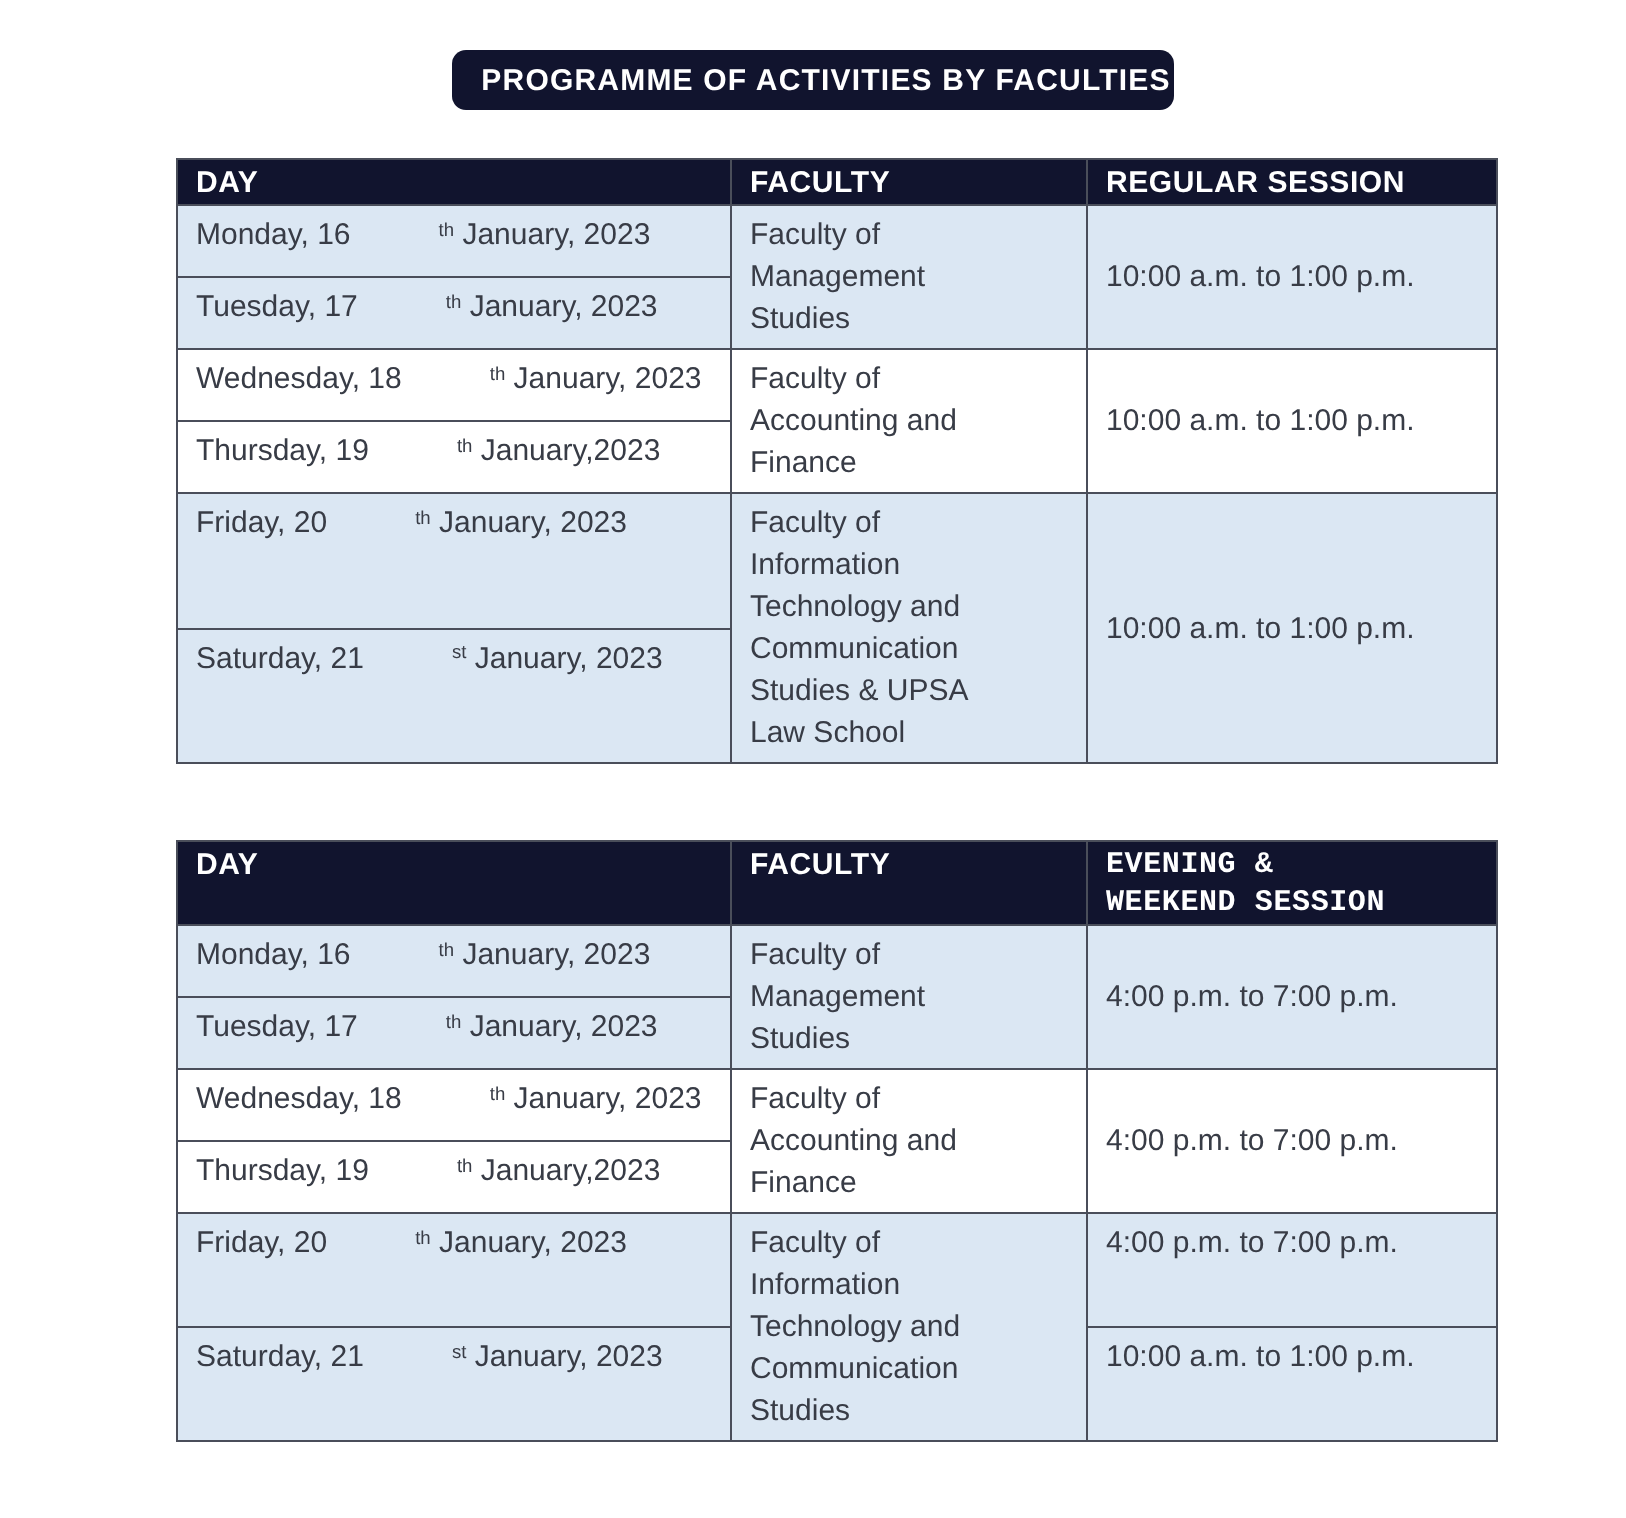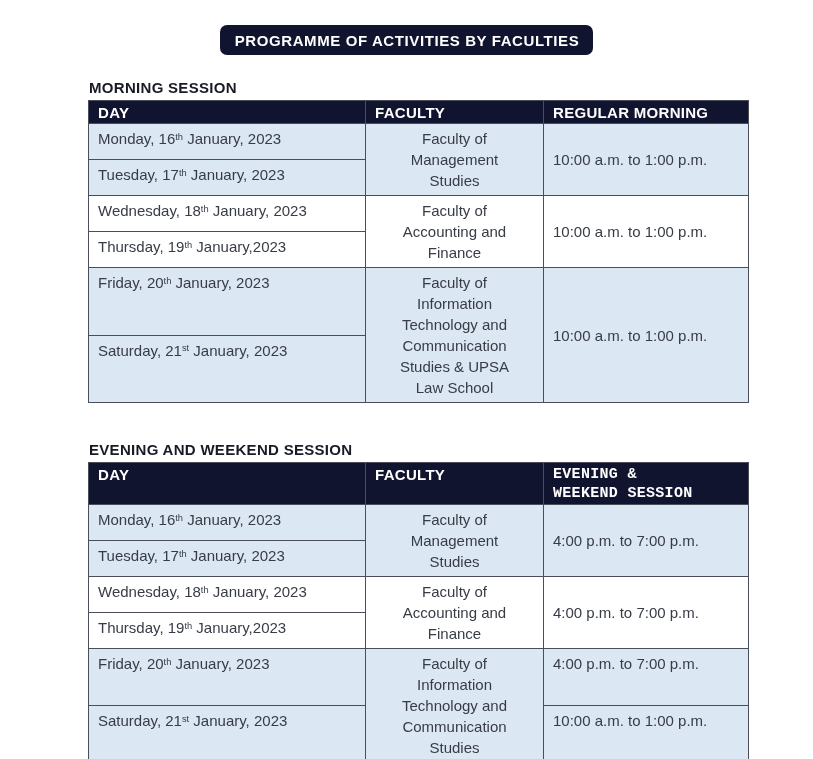--- a/index.html
+++ b/index.html
@@ -11,21 +11,21 @@
     overflow: hidden;
   }
   .badge {
     display: table;
     margin: 25px auto 0 auto;
     background: #11142e;
     color: #ffffff;
     font-size: 15px;
     font-weight: bold;
     letter-spacing: 0.6px;
-    padding: 7px 14px 6px 15px;
+    padding: 7px 2px 6px 15px;
     border-radius: 7px;
   }
   .content { margin-left: 88px; width: 660px; }
   .section-heading {
     font-size: 15px;
     font-weight: bold;
     color: #181b26;
     letter-spacing: 0.3px;
     margin: 0 0 4px 1px;
   }
@@ -55,52 +55,52 @@
   }
   td {
     border: 1px solid #4a4e5a;
     padding: 4px 9px;
     line-height: 21px;
     vertical-align: top;
     color: #383c46;
   }
   tbody.g-blue td { background: #dbe7f3; }
   td.day-cell { height: 31px; }
-  td.faculty-cell { white-space: pre-line; text-align: center; }
+  td.faculty-cell { white-space: pre-line; }
   td.session-cell { vertical-align: middle; }
   td.session-single { vertical-align: top; }
   th.wrap2 { white-space: pre-line; font-family: Liberation Mono, monospace; }
   .sup {
     font-size: 0.62em;
     position: relative;
     top: -0.45em;
+    padding-left: 44px;
   }
 </style>
 </head>
 <body>
 
 <div class="badge">
   <span>PROGRAMME OF ACTIVITIES BY FACULTIES</span>
 </div>
 
 <div class="content">
 
   <div class="section-morning">
-    <div class="section-heading">MORNING SESSION</div>
     <table>
       <colgroup>
           <col class="c-day">
           <col class="c-fac">
           <col class="c-ses">
         </colgroup>
       <thead>
         <tr>
           <th>DAY</th>
           <th>FACULTY</th>
-          <th>REGULAR MORNING</th>
+          <th>REGULAR SESSION</th>
         </tr>
       </thead>
       <tbody class="g-blue">
         <tr>
           <td class="day-cell"><span>Monday, 16</span><span class="sup">th</span><span> January, 2023</span></td>
           <td class="faculty-cell" rowspan="2">Faculty of
 Management
 Studies</td>
           <td class="session-cell" rowspan="2">10:00 a.m. to 1:00 p.m.</td>
         </tr>
@@ -132,21 +132,20 @@
           <td class="session-cell" rowspan="2">10:00 a.m. to 1:00 p.m.</td>
         </tr>
         <tr>
           <td class="day-cell"><span>Saturday, 21</span><span class="sup">st</span><span> January, 2023</span></td>
         </tr>
       </tbody>
     </table>
   </div>
 
   <div class="section-evening">
-    <div class="section-heading">EVENING AND WEEKEND SESSION</div>
     <table>
       <colgroup>
           <col class="c-day">
           <col class="c-fac">
           <col class="c-ses">
         </colgroup>
       <thead>
         <tr>
           <th>DAY</th>
           <th>FACULTY</th>

